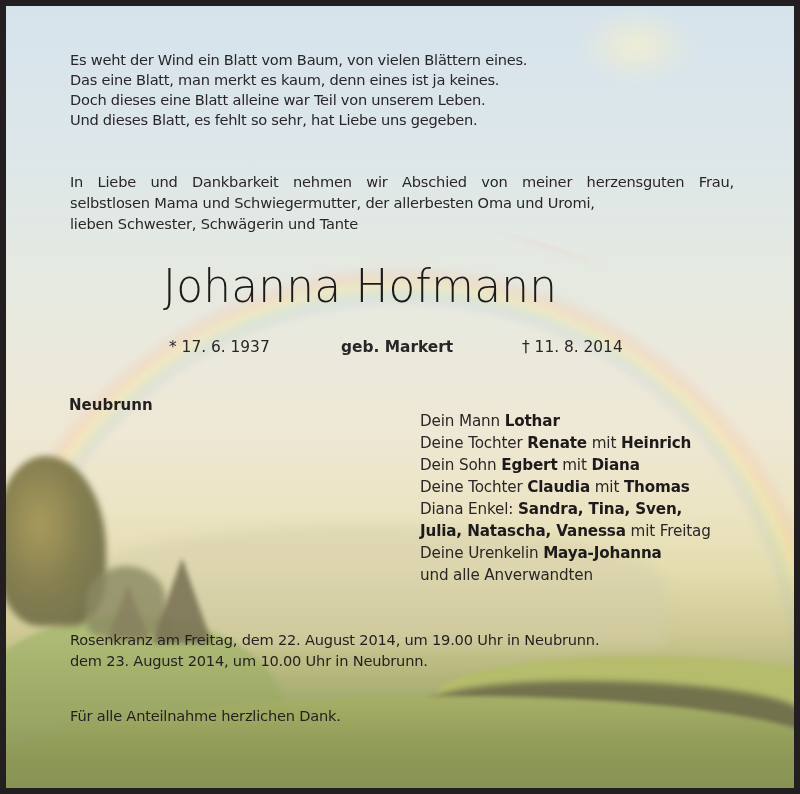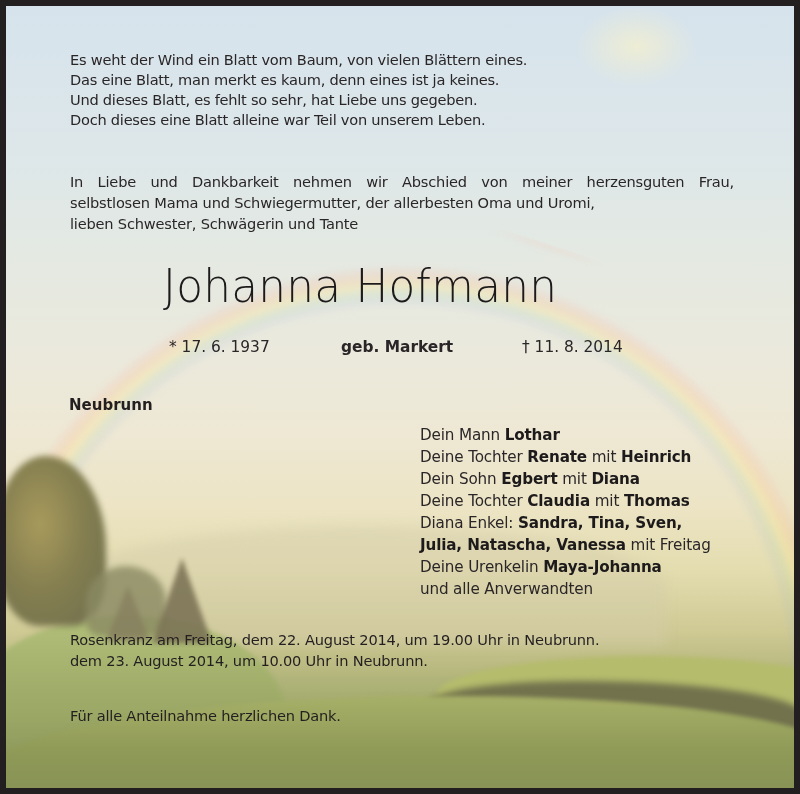--- a/index.html
+++ b/index.html
@@ -40,21 +40,21 @@
     .poem div { white-space: nowrap; }
     .intro { position: absolute; left: 70px; top: 171px; width: 664px; font-size: 14.6px; line-height: 21px; letter-spacing: -0.2px; color: #2a2628; }
     .intro div { white-space: nowrap; }
     .intro .justify { text-align: justify; text-align-last: justify; width: 664px; }
     .name { position: absolute; left: 163px; top: 256px; width: 475px; font-size: 47px; line-height: 60px; font-weight: normal; letter-spacing: 0.3px; color: #1d1a1b; white-space: nowrap; transform: scaleX(0.93); transform-origin: left center; font-family: "DejaVu Sans", sans-serif; font-weight: 200; }
     .dates { position: absolute; top: 336px; font-size: 15.4px; line-height: 22px; color: #2a2628; white-space: nowrap; }
     .birth { left: 169px; }
     .maiden { left: 341px; font-weight: bold; }
     .death { left: 522px; }
     .place { position: absolute; left: 69px; top: 396px; font-size: 15px; font-weight: bold; color: #231f20; }
-    .family { position: absolute; left: 420px; top: 424px; font-size: 15.2px; line-height: 22px; color: #2a2628; letter-spacing: -0.15px; }
+    .family { position: absolute; left: 420px; top: 410px; font-size: 15.2px; line-height: 22px; color: #2a2628; letter-spacing: -0.15px; }
     .family div { white-space: nowrap; }
     .family b { color: #1d1a1b; }
     .services { position: absolute; left: 70px; top: 630px; font-size: 14.6px; line-height: 20.5px; color: #231f20; letter-spacing: -0.2px; }
     .services div { white-space: nowrap; }
     .thanks { position: absolute; left: 70px; top: 706px; font-size: 14.6px; line-height: 20px; color: #231f20; letter-spacing: -0.2px; white-space: nowrap; }
   </style>
 </head>
 <body>
 
 <div class="frame">
@@ -70,22 +70,22 @@
   <div class="bg tree-big"></div>
   <div class="bg tree-mid"></div>
   <div class="bg fir fir2"></div>
   <div class="bg fir"></div>
 </div>
 
 <div class="content">
   <div class="poem">
     <div>Es weht der Wind ein Blatt vom Baum, von vielen Blättern eines.</div>
     <div>Das eine Blatt, man merkt es kaum, denn eines ist ja keines.</div>
+    <div>Doch dieses eine Blatt alleine war Teil von unserem Leben.</div>
     <div>Und dieses Blatt, es fehlt so sehr, hat Liebe uns gegeben.</div>
-    <div>Doch dieses eine Blatt alleine war Teil von unserem Leben.</div>
   </div>
 
   <div class="intro">
     <div class="justify">In Liebe und Dankbarkeit nehmen wir Abschied von meiner herzensguten Frau,</div>
     <div>selbstlosen Mama und Schwiegermutter, der allerbesten Oma und Uromi,</div>
     <div>lieben Schwester, Schwägerin und Tante</div>
   </div>
 
   <div class="name">Johanna Hofmann</div>
 

